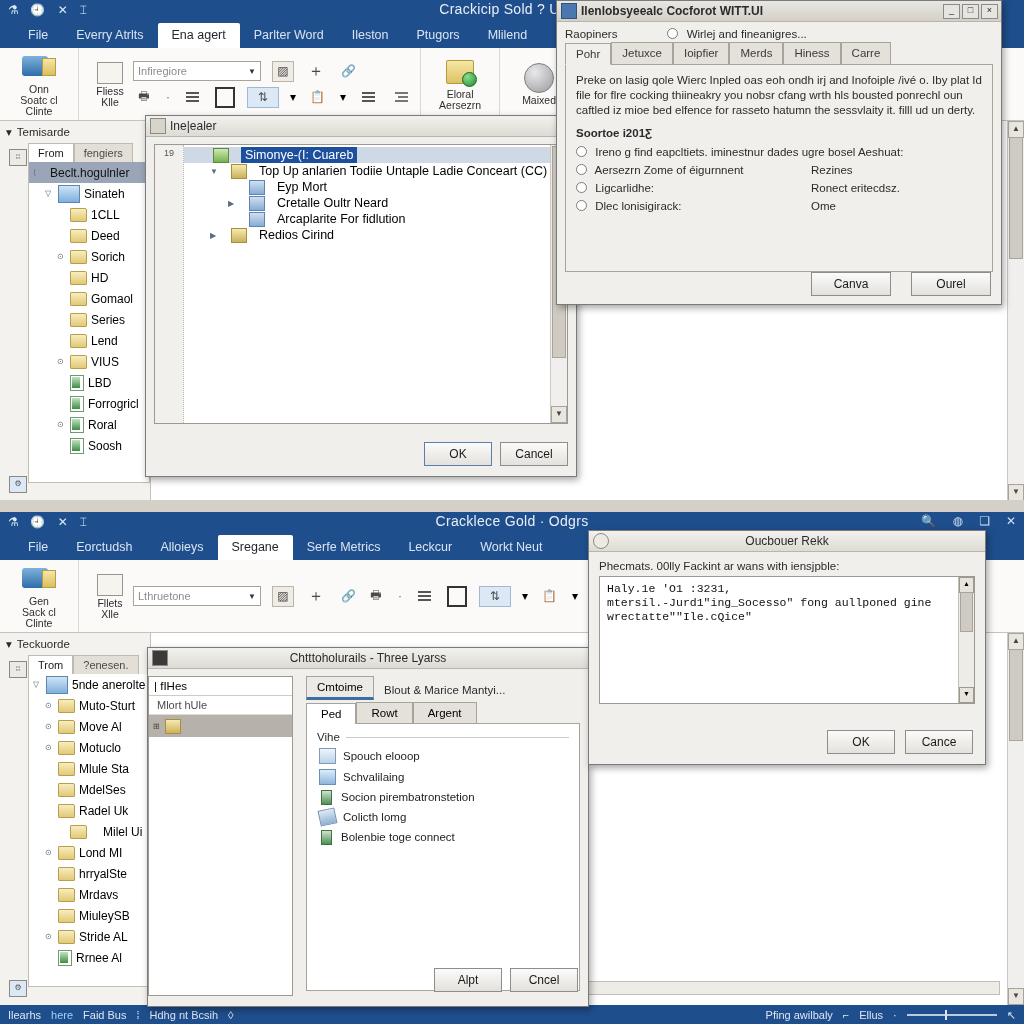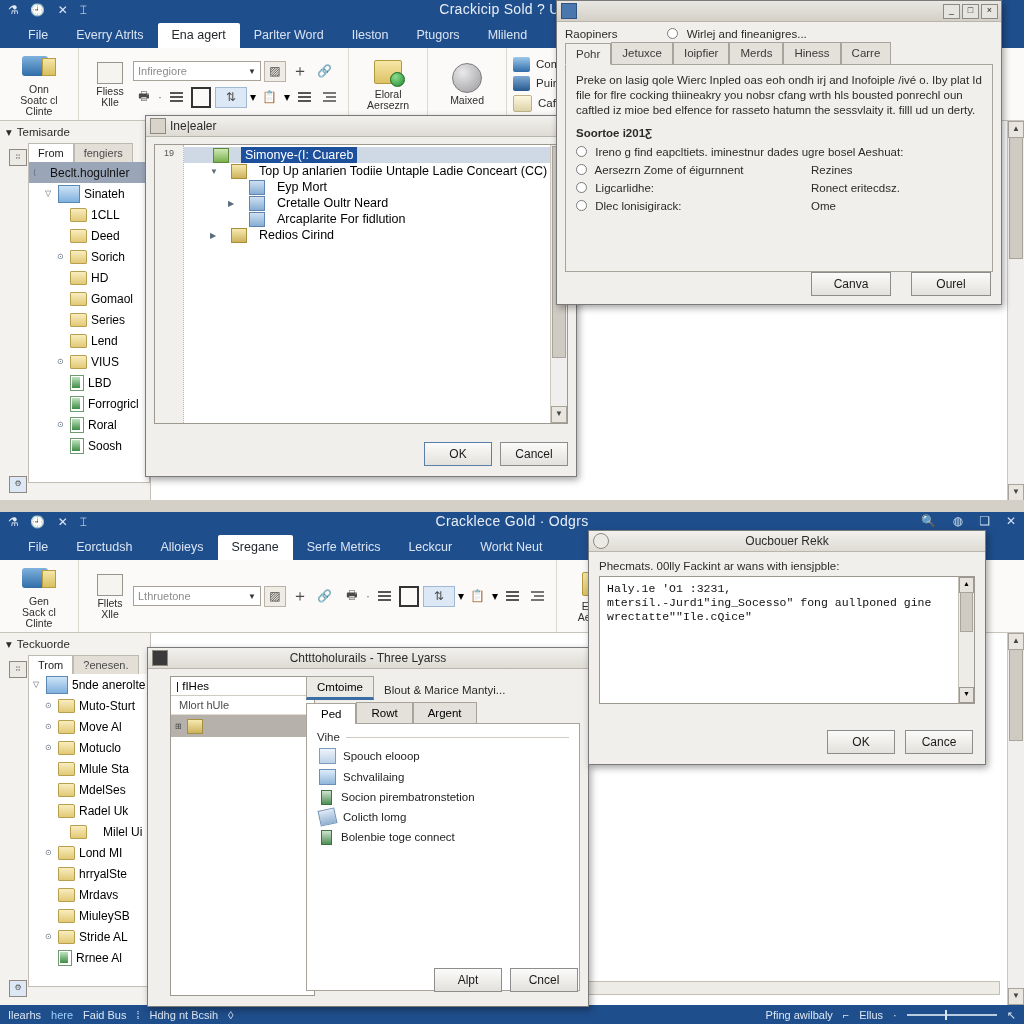--- a/index.html
+++ b/index.html
@@ -37,21 +37,21 @@
   }
   .rgroup{display:flex;flex-direction:column;justify-content:center;
     padding:2px 8px;border-right:1px solid #ddd8d0;}
   .rbig{display:flex;flex-direction:column;align-items:center;width:62px;
     font-size:10.5px;color:#2d2d2d;line-height:11px;text-align:center;}
   .rbig .bigicon{width:34px;height:30px;margin-bottom:2px;position:relative;}
   .icon-printer{background:linear-gradient(#7fb2dd,#2f6ca8);border-radius:3px;
     width:26px;height:20px;position:absolute;left:0;top:4px;}
   .icon-printer:after{content:"";position:absolute;right:-8px;top:2px;width:12px;height:16px;
     background:linear-gradient(#f5e6a8,#d9bf5e);border:1px solid #b89c3e;}
-  .rrow{display:flex;align-items:center;gap:3px;}
+  .rrow{display:flex;align-items:center;gap:11px;}
   .combo{
     width:118px;height:18px;border:1px solid #a8a399;background:#fff;
     display:flex;align-items:center;justify-content:space-between;padding:0 4px;
     font-size:11px;color:#8c8c8c;
   }
   .combo .carat{font-size:8px;color:#333;}
   .ibtn{width:20px;height:19px;border:1px solid transparent;display:flex;
     align-items:center;justify-content:center;font-size:12px;color:#4a4a4a;}
   .ibtn.box{border:1px solid #b9b3a8;background:#efece6;}
   .ibtn.sel{border:1px solid #9fb8d4;background:#dce8f5;}
@@ -165,21 +165,21 @@
   #dlg-props .tabpane{margin:0 8px;border:1px solid #a9a49b;background:#f0efeb;
     height:190px;padding:8px 10px;font-size:11.5px;color:#2b2b2b;line-height:15px;}
   #dlg-props .sec{font-weight:bold;margin:8px 0 4px;}
   #dlg-props .optrow{display:flex;align-items:center;margin:3px 0;}
   #dlg-props .optrow .o1{width:235px;}
   #dlg-props .foot{position:absolute;right:10px;bottom:8px;display:flex;gap:20px;}
 
   
   #dlg-cust{left:147px;top:647px;width:440px;height:358px;}
   #dlg-cust .body{position:absolute;left:0;right:0;top:20px;bottom:0;padding:8px;}
-  #dlg-cust .lpanel{position:absolute;left:22px;top:8px;width:143px;bottom:10px;
+  #dlg-cust .lpanel{position:absolute;left:0;top:8px;width:143px;bottom:10px;
     background:#fff;border:1px solid #9d9890;}
   #dlg-cust .lhdr{font-size:11.5px;padding:3px 5px;border-bottom:1px solid #cfcac2;}
   #dlg-cust .lsub{font-size:11px;padding:3px 8px;color:#4a4a4a;border-bottom:1px solid #e0dcd4;}
   #dlg-cust .lrow{height:22px;background:#b6b2ab;display:flex;align-items:center;gap:5px;padding-left:4px;}
   #dlg-cust .rpanel{position:absolute;left:158px;right:8px;top:8px;bottom:10px;}
   #dlg-cust .tabs1{display:flex;align-items:flex-end;}
   #dlg-cust .tabs1 .t{font-size:11.5px;padding:4px 10px;background:#e4e1da;border:1px solid #a9a49b;}
   #dlg-cust .tabs1 .t.active{background:#eceae5;border-bottom:3px solid #3b6ea5;}
   #dlg-cust .tabs1 .lbl2{font-size:11.5px;padding:4px 10px;color:#2b2b2b;}
   #dlg-cust .tabs2{display:flex;align-items:flex-end;margin-top:2px;}
@@ -691,20 +691,21 @@
   </div>
   <div class="foot">
     <div class="btn def">OK</div>
     <div class="btn">Cancel</div>
   </div>
 </div>
 
 <div class="dlg" id="dlg-props">
   <div class="dlg-title" style="background:linear-gradient(#e9e7e2,#d4d0c8);">
     <span class="ti" style="background:#4a77ad;border-color:#2f5480;"></span>
+    <span class="tt" style="text-align:left;padding-left:24px;font-weight:bold;">Ilenlobsyeealc Cocforot WITT.UI</span>
     <span class="wbtns">
       <b>_</b>
       <b>□</b>
       <b>×</b>
     </span>
   </div>
   <div class="ptop">
     <span>Raopiners</span>
     <span>
       <i class="radio"></i>

